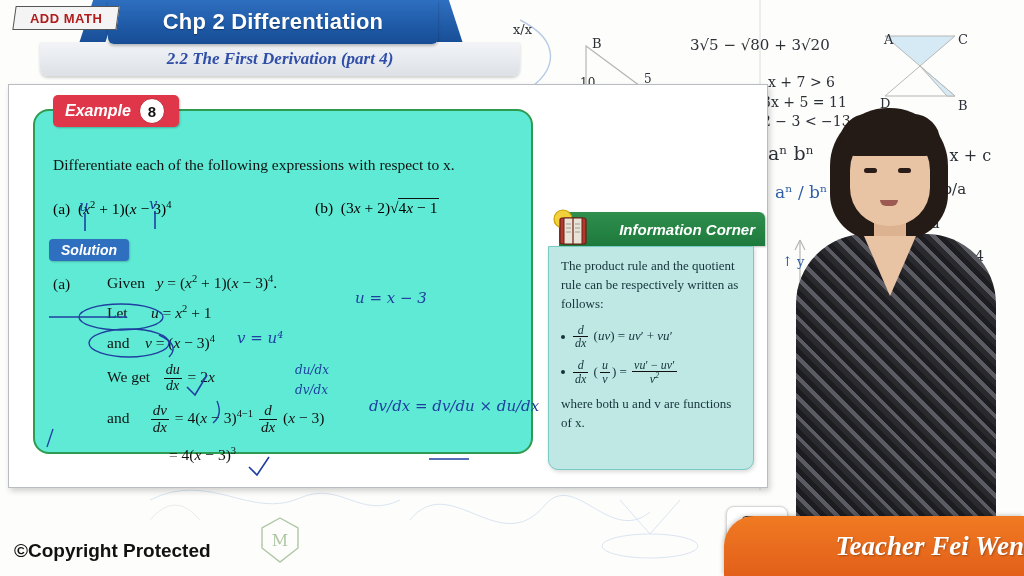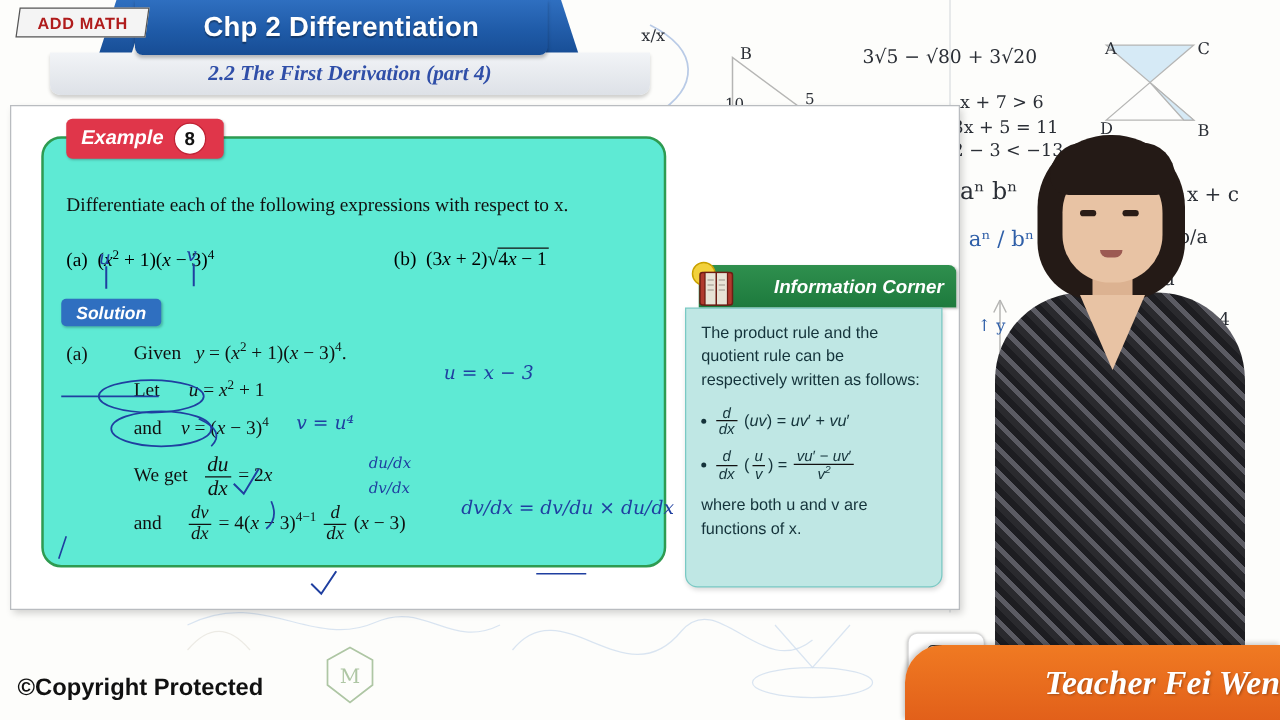--- a/index.html
+++ b/index.html
@@ -139,21 +139,21 @@
     margin-left:11px;
   }
   .ic-book {
     position:absolute; left:4px; top:74px; width:40px; height:42px;
   }
   .ic-body {
     position:absolute; left:0; top:114px; width:206px; height:224px;
     background:#bfe7e4; border:1px solid #79c9c4;
     border-radius:0 0 10px 10px;
     padding:10px 12px;
-    font-family:Liberation Sans, sans-serif;
+    font-family:Liberation Serif, serif;
     font-size:13px; color:#14333a; line-height:1.45;
     box-shadow:1px 2px 4px rgba(0,0,0,.15);
   }
   .ic-bullets { margin:10px 0 8px 0; }
   .ic-bullet { display:flex; gap:6px; align-items:center; margin:9px 0; }
   .ic-dot { width:4px; height:4px; border-radius:50%; background:#14333a; flex:0 0 auto; }
 
   
   .ink {
     position:absolute;
@@ -335,29 +335,32 @@
           <span class="eq">Given&nbsp;&nbsp; <span class="it">y</span> = (<span class="it">x</span><sup>2</sup> + 1)(<span class="it">x</span> − 3)<sup>4</sup>.</span>
         </div>
         <div class="ln">
           <span class="eq">Let&nbsp;&nbsp;&nbsp;&nbsp;&nbsp; <span class="it">u</span> = <span class="it">x</span><sup>2</sup> + 1</span>
         </div>
         <div class="ln">
           <span class="eq">and&nbsp;&nbsp;&nbsp; <span class="it">v</span> = (<span class="it">x</span> − 3)<sup>4</sup></span>
         </div>
         <div class="ln" style="height:40px">
           <span class="eq">We get&nbsp;&nbsp;
-            <span class="frac" style="font-size:17px"><span class="num it">du</span><span class="den it">dx</span></span>
+            <span class="frac" style="font-size:14px"><span class="num it">du</span><span class="den it">dx</span></span>
             = 2<span class="it">x</span></span>
         </div>
         <div class="ln" style="height:42px">
           <span class="eq">and&nbsp;&nbsp;&nbsp;&nbsp;
             <span class="frac" style="font-size:15px"><span class="num it">dv</span><span class="den it">dx</span></span>
             = 4(<span class="it">x</span> − 3)<sup>4−1</sup>
             <span class="frac" style="font-size:15px"><span class="num it">d</span><span class="den it">dx</span></span>
             (<span class="it">x</span> − 3)</span>
+        </div>
+        <div class="ln">
+          <span class="eq" style="left:116px">= 4(<span class="it">x</span> − 3)<sup>3</sup></span>
         </div>
       </div>
     </div>
 
     <div class="ink" style="left:70px; top:112px; font-size:15px;">u</div>
     <div class="ink" style="left:140px; top:110px; font-size:15px;">v</div>
     <svg style="position:absolute;left:0;top:0;width:760px;height:404px">
       <path d="M76 128 l0 18" stroke="#1f3fa0" stroke-width="1.6" fill="none"></path>
       <path d="M146 126 l0 18" stroke="#1f3fa0" stroke-width="1.6" fill="none"></path>
       <path d="M40 232 l78 0" stroke="#1f3fa0" stroke-width="1.4" fill="none"></path>

